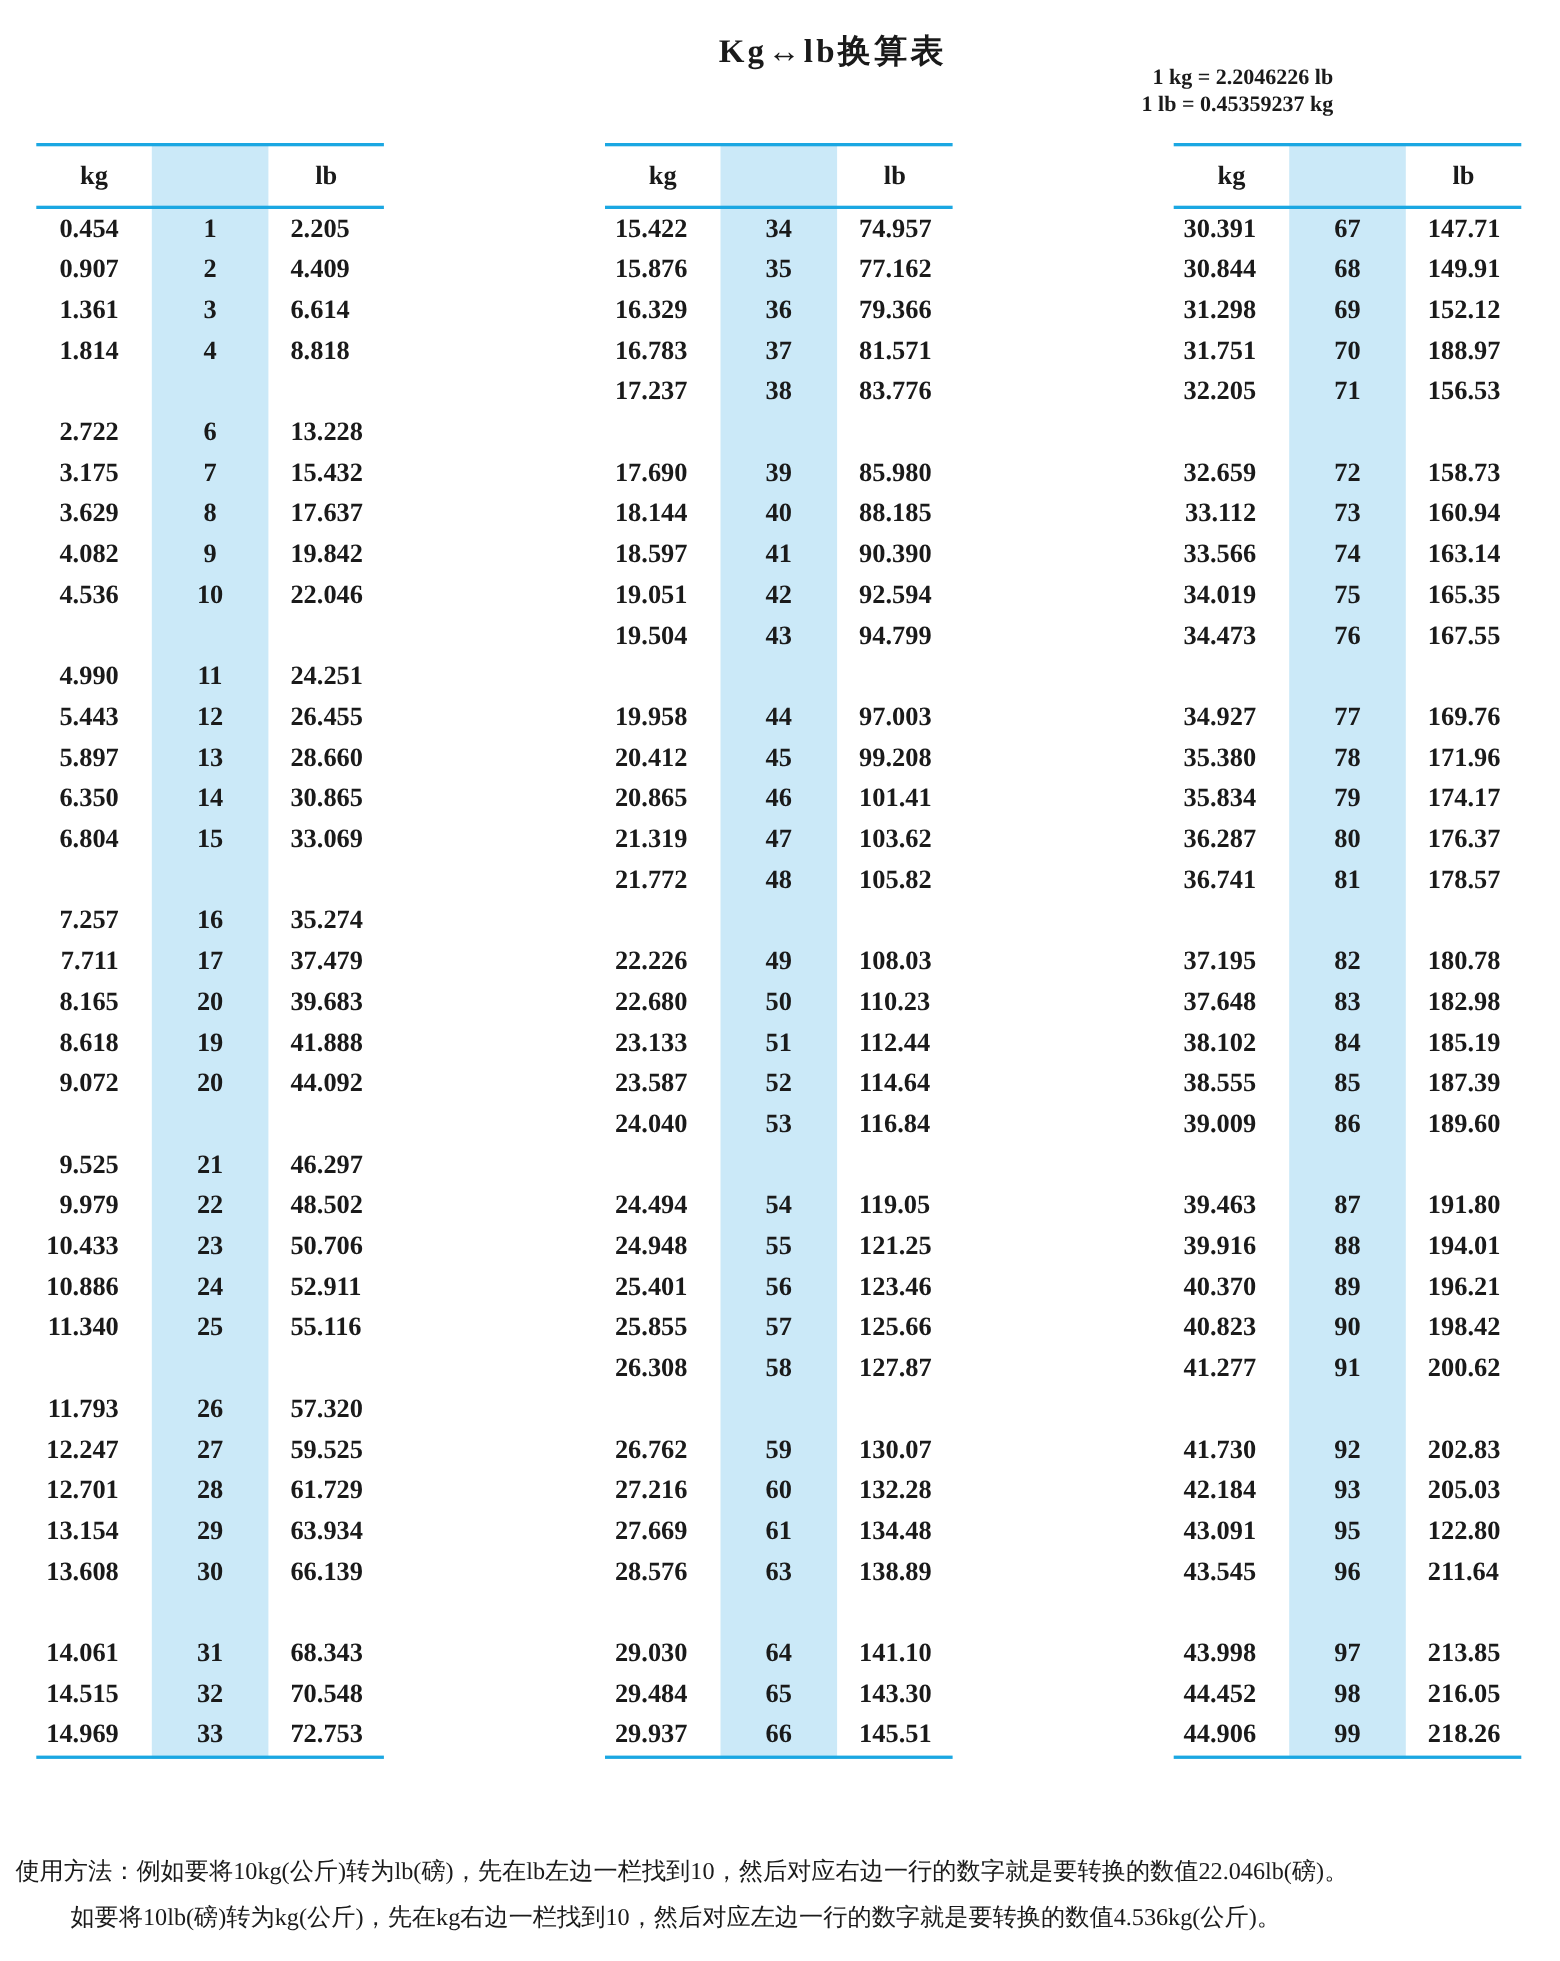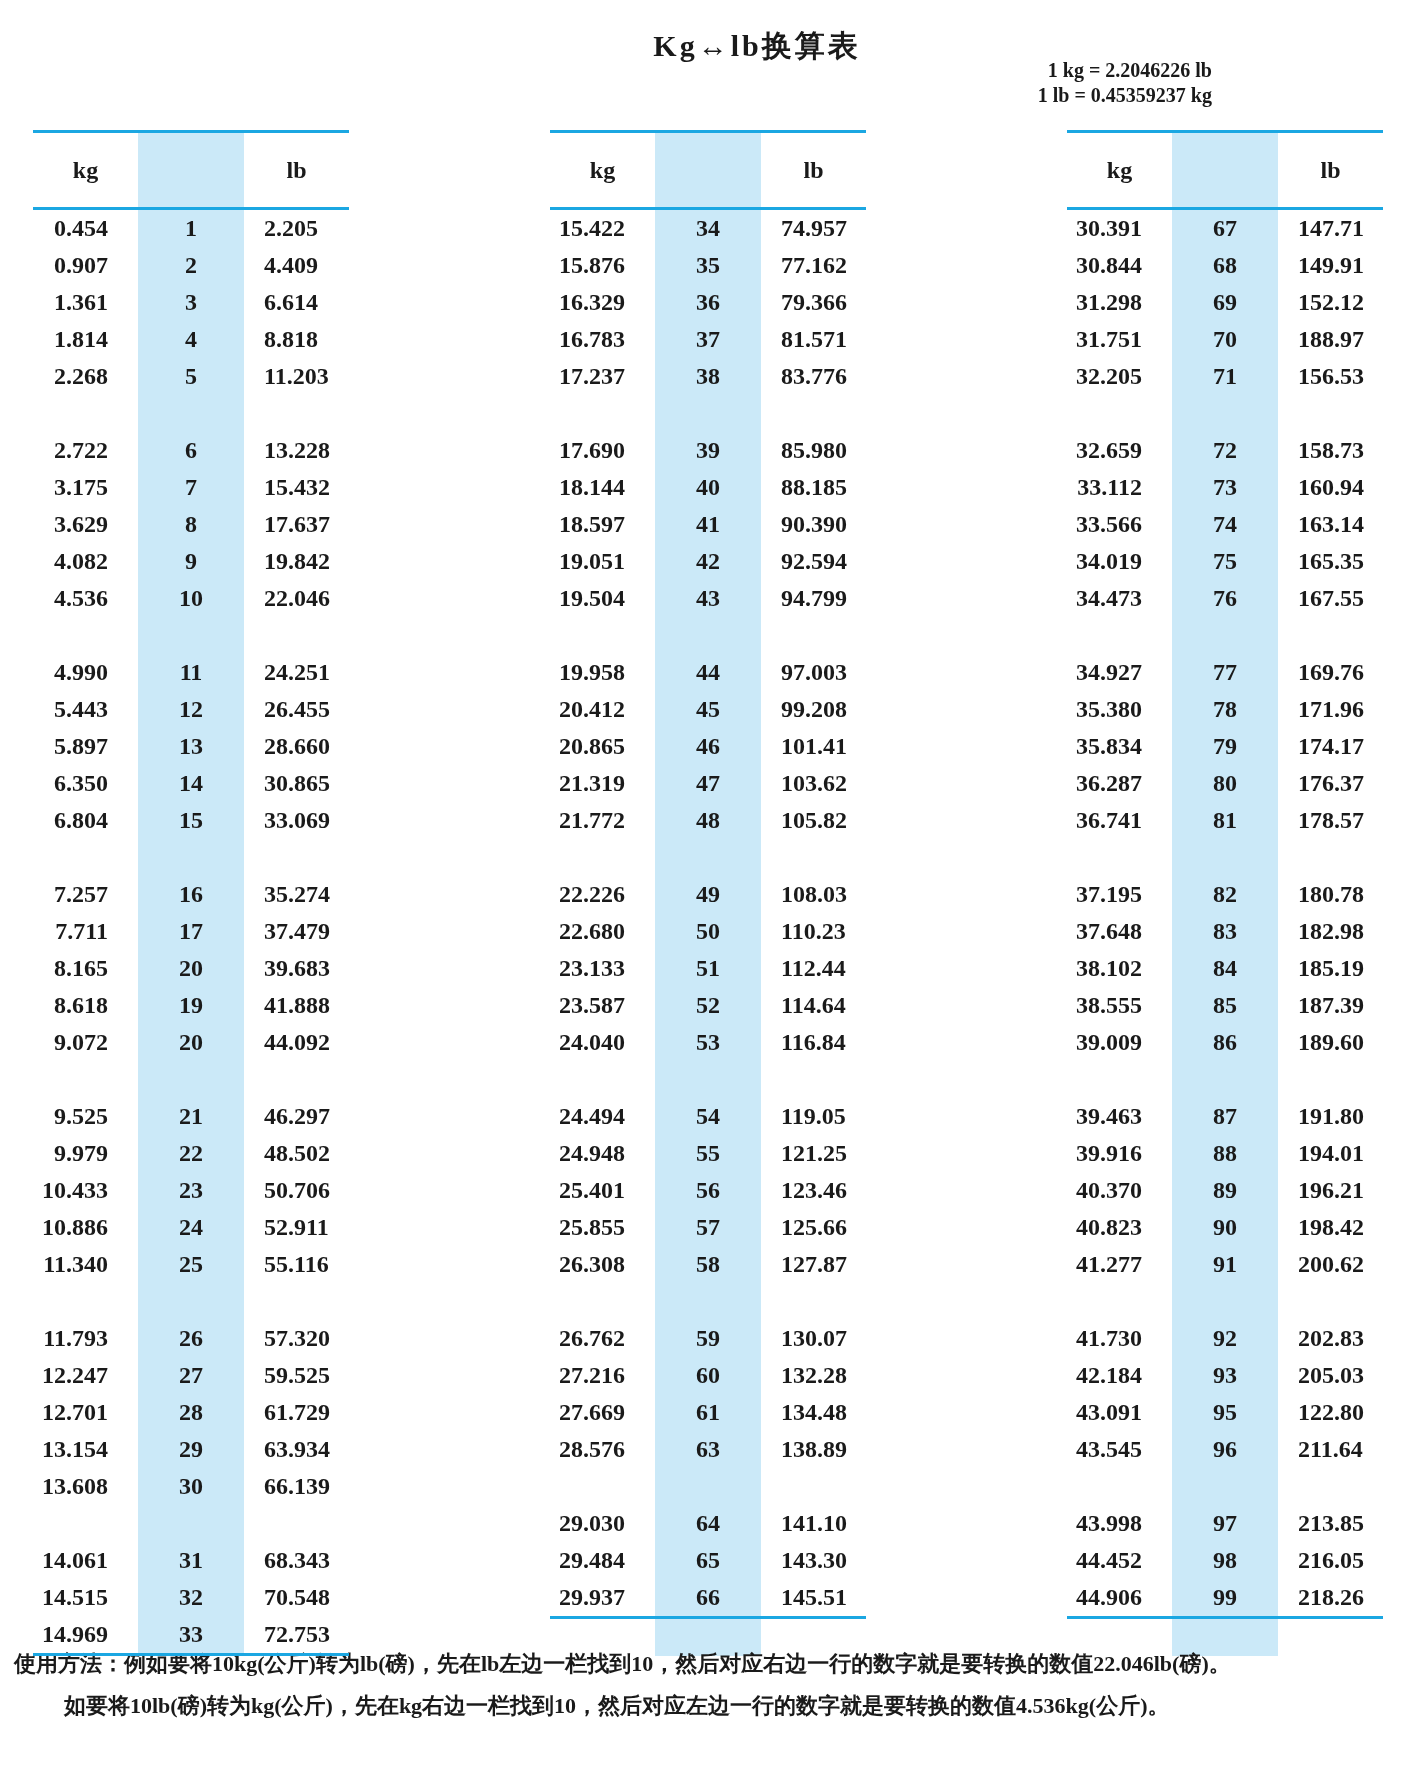--- a/index.html
+++ b/index.html
@@ -33,38 +33,38 @@
   }
   .ctable{position:relative;width:316px;}
   .band{
     position:absolute;top:0;bottom:0;left:105px;width:106px;
     background:var(--band);z-index:0;
   }
   .rule{position:relative;z-index:1;height:3px;background:var(--rule);}
   .header-row{
     position:relative;z-index:1;
     display:grid;grid-template-columns:105px 106px 105px;
-    height:74px;align-items:center;
+    height:54px;align-items:center;
     font-size:24px;font-weight:bold;
   }
   .header-row .hkg{text-align:center;}
   .header-row .hlb{text-align:center;}
   .trow{
     position:relative;z-index:1;
     display:grid;grid-template-columns:105px 106px 105px;
     height:37px;align-items:center;
     font-size:24px;font-weight:bold;
   }
   .trow .ckg{text-align:right;padding-right:30px;}
   .trow .cn{text-align:center;}
   .trow .clb{text-align:left;padding-left:20px;}
   .gap-row{position:relative;z-index:1;height:37px;}
   .footer{
-    position:absolute;top:1643px;left:14px;width:1392px;
-    font-size:22px;font-weight:bold;line-height:42px;
+    position:absolute;top:1680px;left:14px;width:1392px;
+    font-size:22px;font-weight:normal;line-height:42px;
     white-space:nowrap;
   }
   .footer .f2{margin-left:50px;}
 </style>
 </head>
 <body>
 
 <div class="title">Kg↔lb换算表</div>
 
 <div class="formulas">
@@ -95,25 +95,20 @@
       <div class="trow">
         <div class="ckg">1.361</div>
         <div class="cn">3</div>
         <div class="clb">6.614</div>
       </div>
       <div class="trow">
         <div class="ckg">1.814</div>
         <div class="cn">4</div>
         <div class="clb">8.818</div>
       </div>
-      <div class="trow">
-        <div class="ckg">2.268</div>
-        <div class="cn">5</div>
-        <div class="clb">11.203</div>
-      </div>
       <div class="gap-row"></div>
       <div class="trow">
         <div class="ckg">2.722</div>
         <div class="cn">6</div>
         <div class="clb">13.228</div>
       </div>
       <div class="trow">
         <div class="ckg">3.175</div>
         <div class="cn">7</div>
         <div class="clb">15.432</div>

